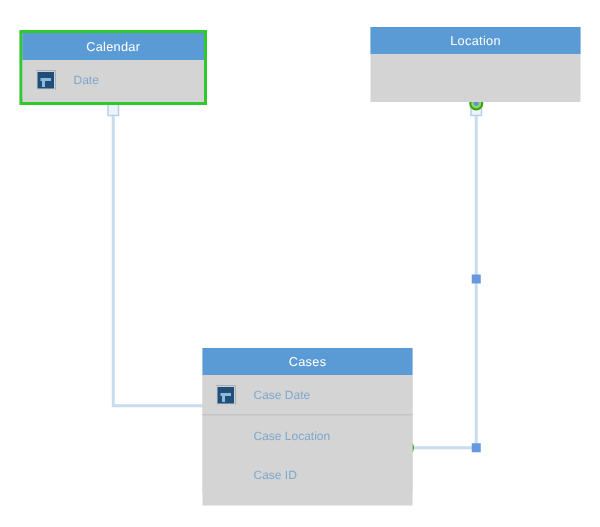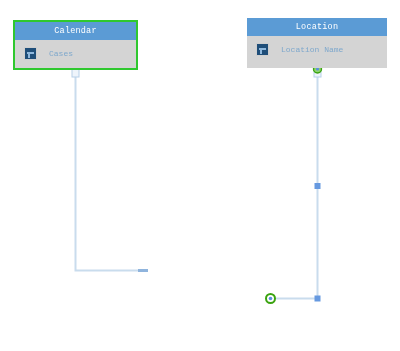--- a/index.html
+++ b/index.html
@@ -11,21 +11,20 @@
     height: 351px;
     background: #ffffff;
     font-family: "Liberation Sans", sans-serif;
     overflow: hidden;
   }
   #canvas {
     position: relative;
     width: 352px;
     height: 351px;
     background: #ffffff;
-    font-family: Liberation Mono, monospace;
   }
 
   
   #connectors {
     position: absolute;
     left: 0;
     top: 0;
     width: 400px;
     height: 351px;
     pointer-events: none;
@@ -136,31 +135,42 @@
     </g>
   </svg>
 
   <div class="entity selected" style="left:13px; top:20px; width:125px; height:50px;">
     <div class="entity-header">Calendar</div>
     <div class="entity-body">
       <div class="field-row">
         <span class="field-key">
           <span class="pk-badge"></span>
         </span>
-        <span class="field-label">Cases</span>
+        <span class="field-label">Date</span>
       </div>
     </div>
   </div>
 
   <div class="entity" style="left:247px; top:18px; width:140px; height:50px;">
     <div class="entity-header">Location</div>
+  </div>
+
+  <div class="entity" style="left:135px; top:232px; width:140px; height:105px;">
+    <div class="entity-header">Cases</div>
     <div class="entity-body">
       <div class="field-row">
         <span class="field-key">
           <span class="pk-badge"></span>
         </span>
-        <span class="field-label">Location Name</span>
+        <span class="field-label">Case Date</span>
+      </div>
+      <div class="field-row sep">
+        <span class="field-key"></span>
+        <span class="field-label">Case Location</span>
+      </div>
+      <div class="field-row">
+        <span class="field-key"></span>
+        <span class="field-label">Case ID</span>
       </div>
     </div>
   </div>
 
-
 </div>
 
 </body></html>

